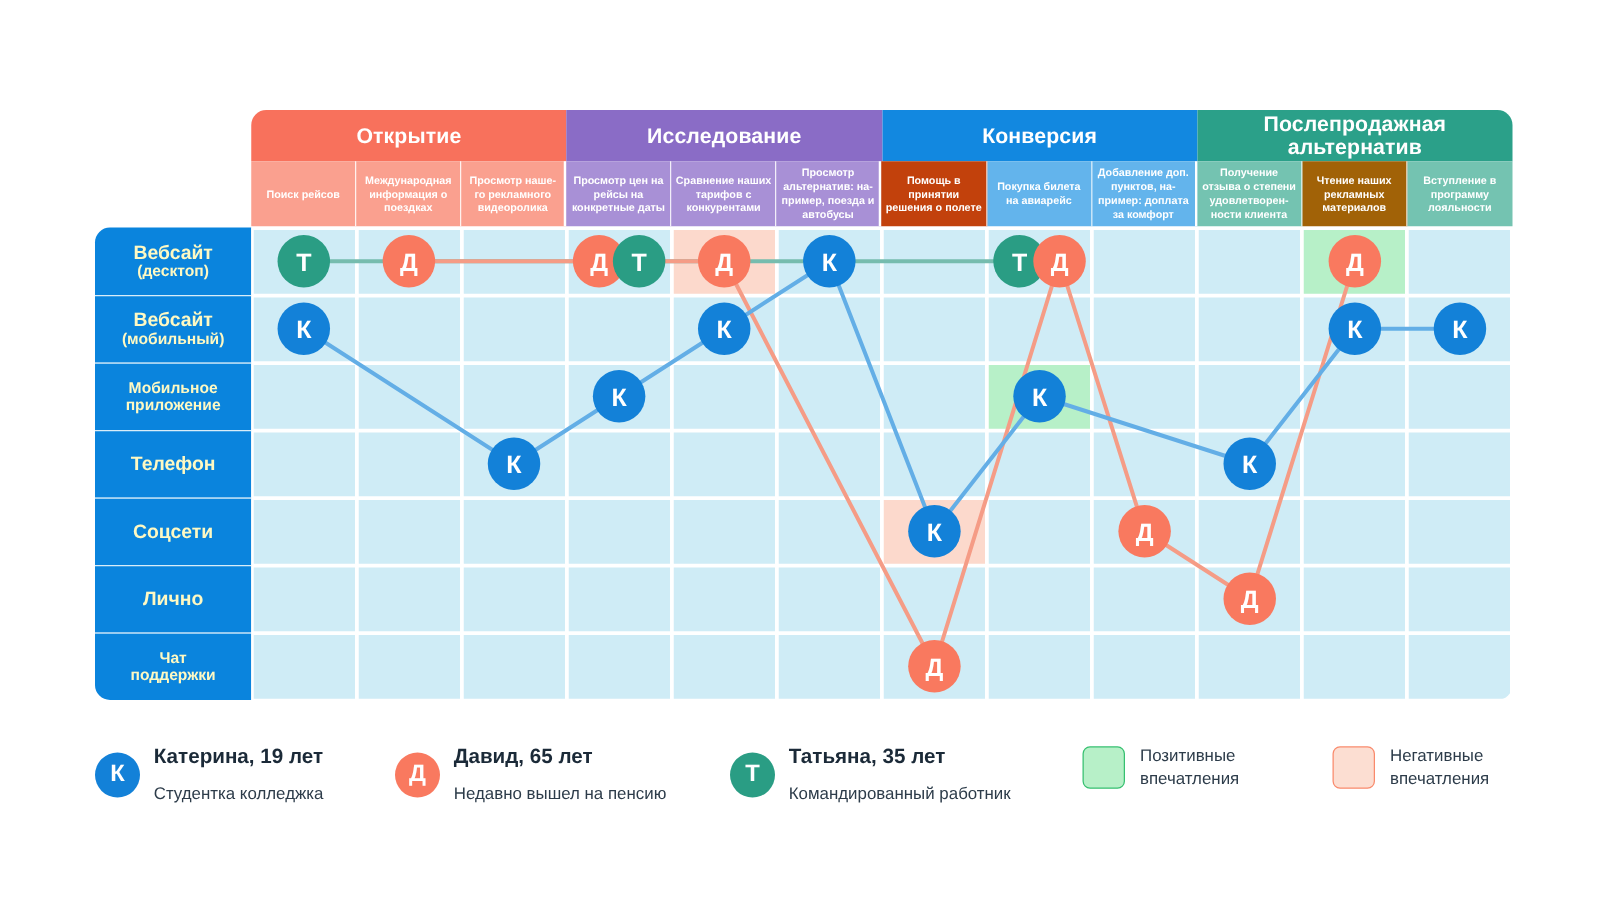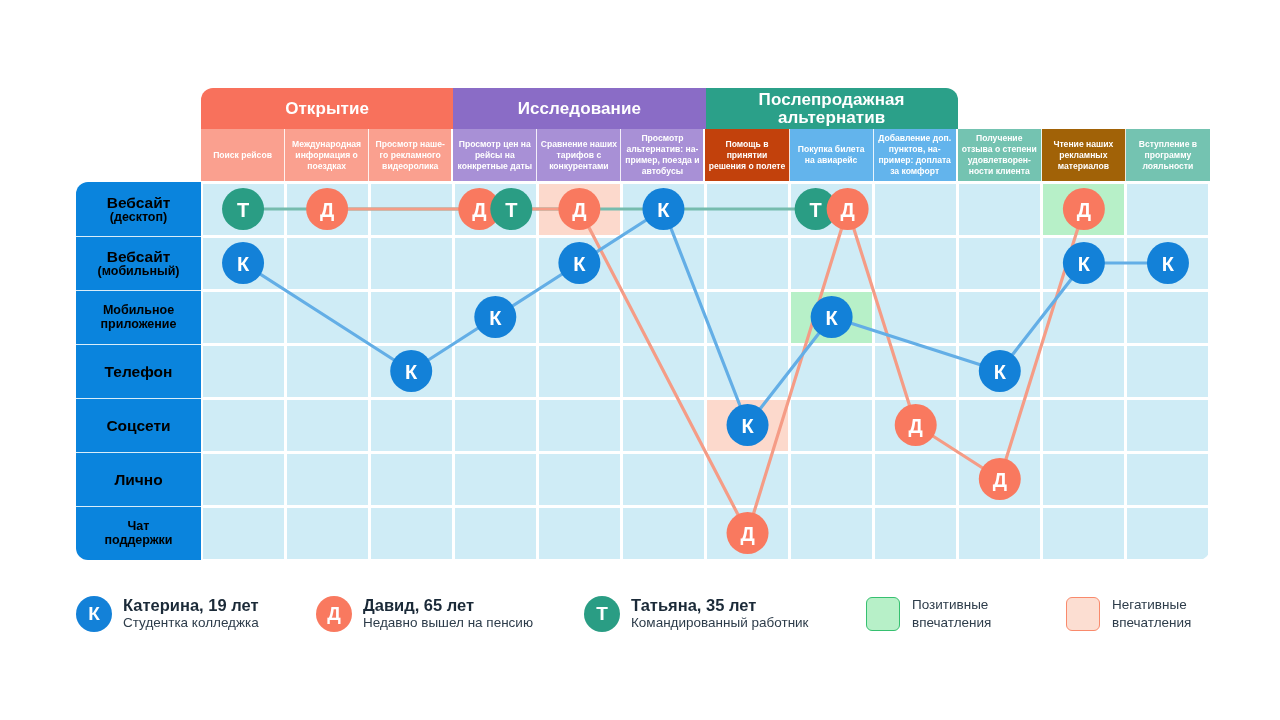--- a/index.html
+++ b/index.html
@@ -29,21 +29,21 @@
     height:52px;display:flex;align-items:center;justify-content:center;
     color:#ffffff;font-size:8.6px;font-weight:700;text-align:center;line-height:1.28;
     box-sizing:border-box;padding:0 3px;
   }
 
   
   .chan-col{position:absolute;left:76px;top:182px;width:125px;}
   .chan{
     position:relative;height:54px;background:#0a84dd;
     display:flex;flex-direction:column;align-items:center;justify-content:center;
-    color:#000000;text-align:center;line-height:1.1;box-sizing:border-box;
+    color:#fef9c3;text-align:center;line-height:1.1;box-sizing:border-box;
   }
   .chan + .chan{border-top:1px solid #d9edf9;}
   .chan.first{border-top-left-radius:12px;}
   .chan.last{border-bottom-left-radius:12px;}
   .chan .l1{font-size:15.5px;font-weight:700;}
   .chan .l2{font-size:12.5px;font-weight:700;}
   .chan.small .l1{font-size:12.5px;font-weight:700;}
   .chan.small .l2{font-size:12.5px;font-weight:700;}
 
   
@@ -57,39 +57,42 @@
   .overlay{position:absolute;left:0;top:0;width:1280px;height:720px;pointer-events:none;}
 
   
   .legend{position:absolute;left:76px;top:592px;width:1140px;height:50px;}
   .lg-item{position:absolute;display:flex;align-items:center;}
   .lg-badge{
     width:36px;height:36px;border-radius:50%;
     display:flex;align-items:center;justify-content:center;
     color:#fff;font-size:19px;font-weight:700;flex:none;
   }
-  .lg-text{margin-left:11px;display:flex;flex-direction:column;justify-content:center;}
+  .lg-text{margin-left:11px;display:flex;flex-direction:column;justify-content:center;gap:12px;}
   .lg-name{font-size:16.5px;font-weight:700;color:#1b2a38;line-height:1.22;white-space:nowrap;}
   .lg-sub{font-size:13.5px;font-weight:400;color:#2d3c4a;line-height:1.25;white-space:nowrap;}
   .sw{width:34px;height:34px;border-radius:6px;box-sizing:border-box;flex:none;}
   .sw.pos{background:#b7f0c8;border:1.6px solid #36c070;}
   .sw.neg{background:#fcded2;border:1.6px solid #f98a6c;}
   .sw-text{margin-left:12px;font-size:13.5px;color:#2d3c4a;line-height:1.3;white-space:nowrap;}
 </style>
 </head>
 <body>
 
 <div id="root">
 
   <div class="stage-band" id="stage-band">
       <div class="stage s0" style="width: 252.25px; background: rgb(248, 113, 92);">
         <span class="stage-label">Открытие</span>
       </div>
       <div class="stage s1" style="width: 252.25px; background: rgb(138, 108, 198);">
         <span class="stage-label">Исследование</span>
+      </div>
+      <div class="stage s2" style="width: 252.25px; background: rgb(18, 136, 224);">
+        <span class="stage-label">Конверсия</span>
       </div>
       <div class="stage s3" style="width: 252.25px; background: rgb(43, 160, 137);">
         <span class="stage-label">Послепродажная альтернатив</span>
       </div>
     </div>
 
   <div class="task-band" id="task-band">
       <div class="task" style="width: 84.0833px; background: rgb(250, 160, 143); border-right: 1px solid rgba(255, 255, 255, 0.85);">
         <span>Поиск рейсов</span>
       </div>

